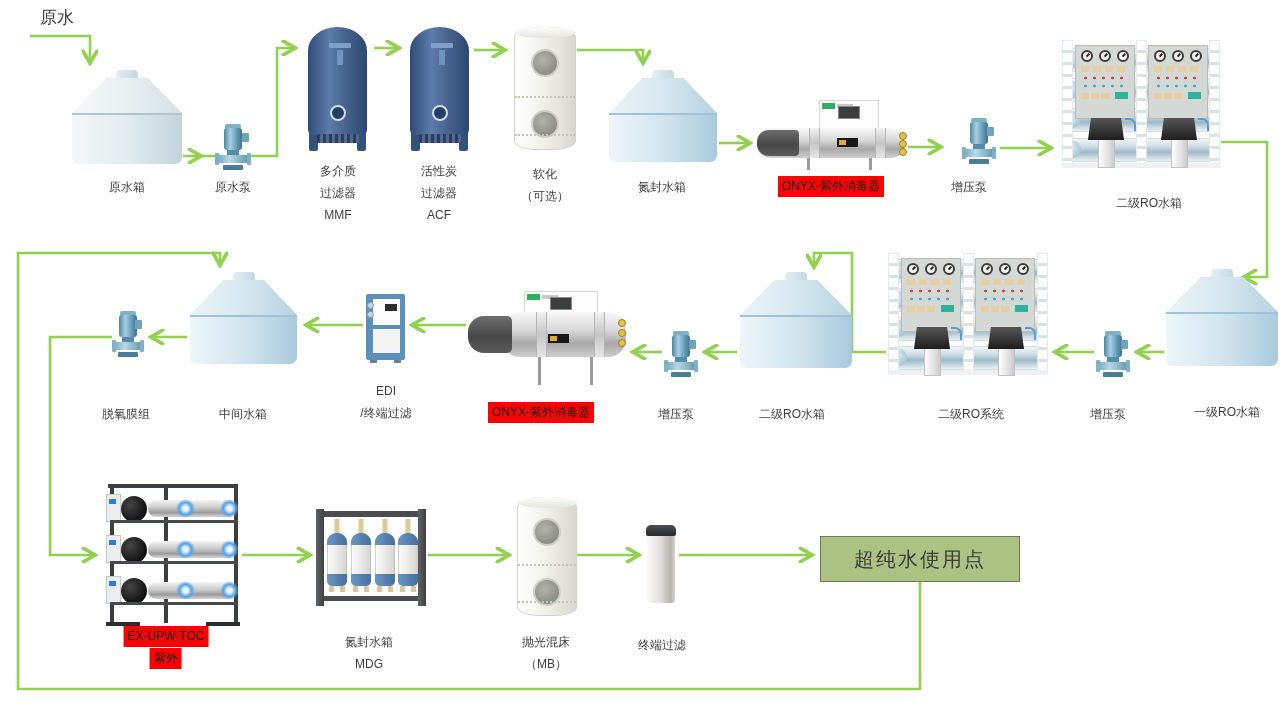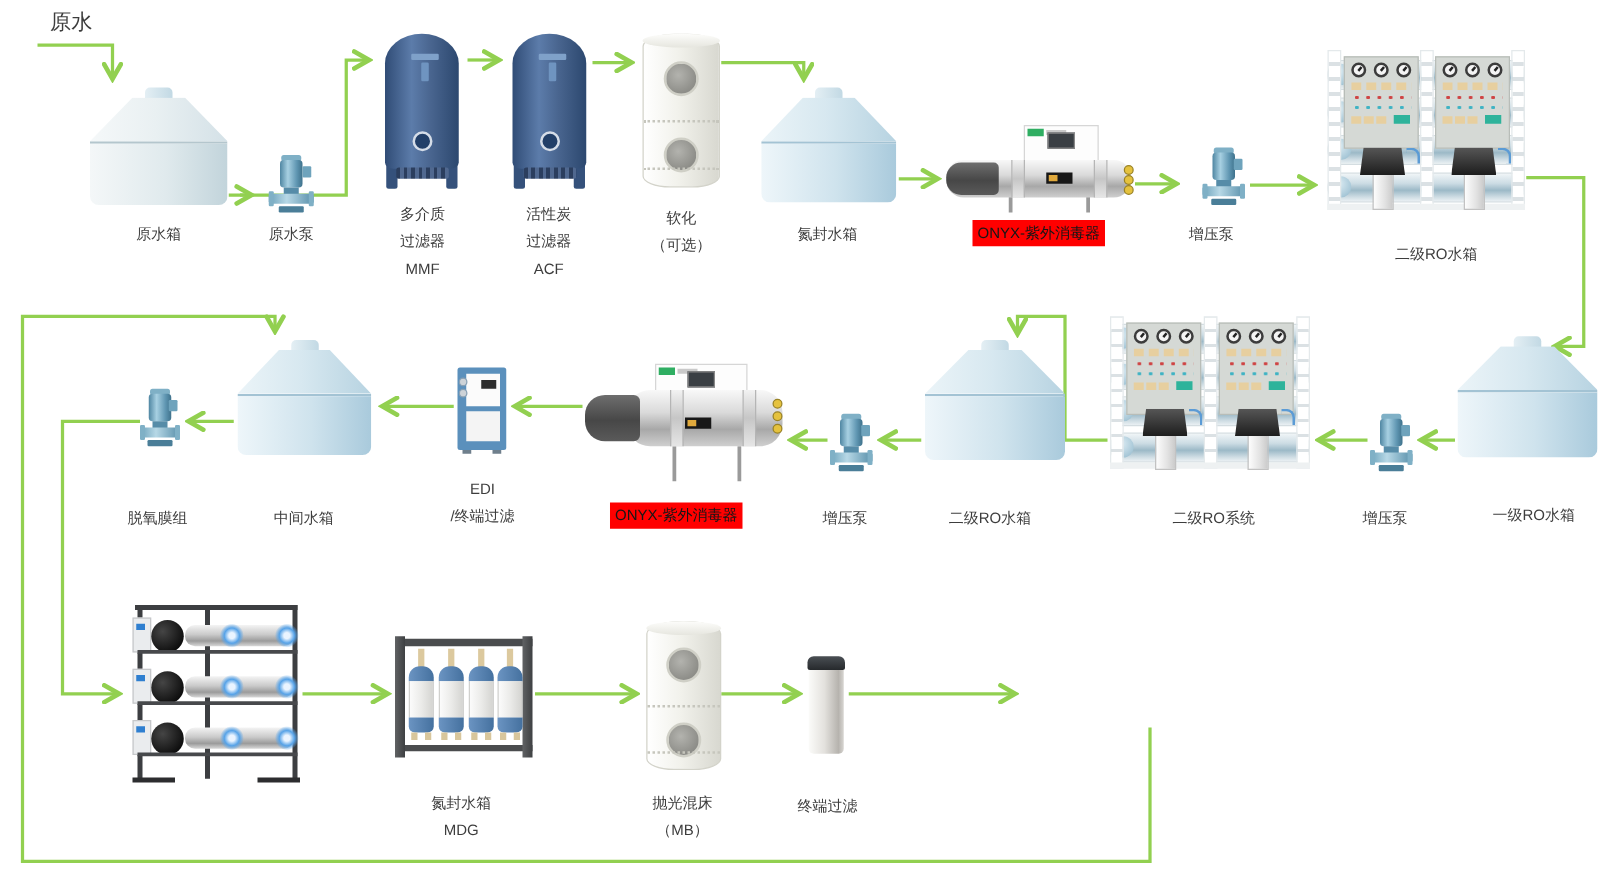--- a/index.html
+++ b/index.html
@@ -538,20 +538,23 @@
     <div class="cw-band" style="top:56%"></div>
     <div class="cw-port" style="top:68%"></div>
     <div class="cw-band" style="top:88%"></div>
   </div>
 
   <div class="ffilter">
     <div class="ff-cap"></div>
     <div class="ff-body"></div>
   </div>
 
+  <div class="poi">
+    <span>超纯水使用点</span>
+  </div>
 
   <div class="lbl raw" style="left:40px;top:7px;font-size:17px">原水</div>
   <div class="lbl" style="left:127px;top:176px">原水箱</div>
   <div class="lbl" style="left:233px;top:176px">原水泵</div>
   <div class="lbl" style="left:338px;top:160px">
     <div>多介质</div>
     <div>过滤器</div>
     <div>MMF</div>
   </div>
   <div class="lbl" style="left:439px;top:160px">
@@ -576,20 +579,24 @@
   <div class="lbl" style="left:676px;top:403px">增压泵</div>
   <div class="lbl" style="left:541px;top:401px">
     <span class="red-tag">ONYX-紫外消毒器</span>
   </div>
   <div class="lbl" style="left:386px;top:380px">
     <div>EDI</div>
     <div>/终端过滤</div>
   </div>
   <div class="lbl" style="left:243px;top:403px">中间水箱</div>
   <div class="lbl" style="left:126px;top:403px">脱氧膜组</div>
+  <div class="lbl" style="left:166px;top:625px">
+    <div><span class="red-tag">EX-UPW-TOC</span></div>
+    <div><span class="red-tag">紫外</span></div>
+  </div>
   <div class="lbl" style="left:369px;top:631px">
     <div>氮封水箱</div>
     <div>MDG</div>
   </div>
   <div class="lbl" style="left:546px;top:631px">
     <div>抛光混床</div>
     <div>（MB）</div>
   </div>
   <div class="lbl" style="left:662px;top:634px">终端过滤</div>
 

